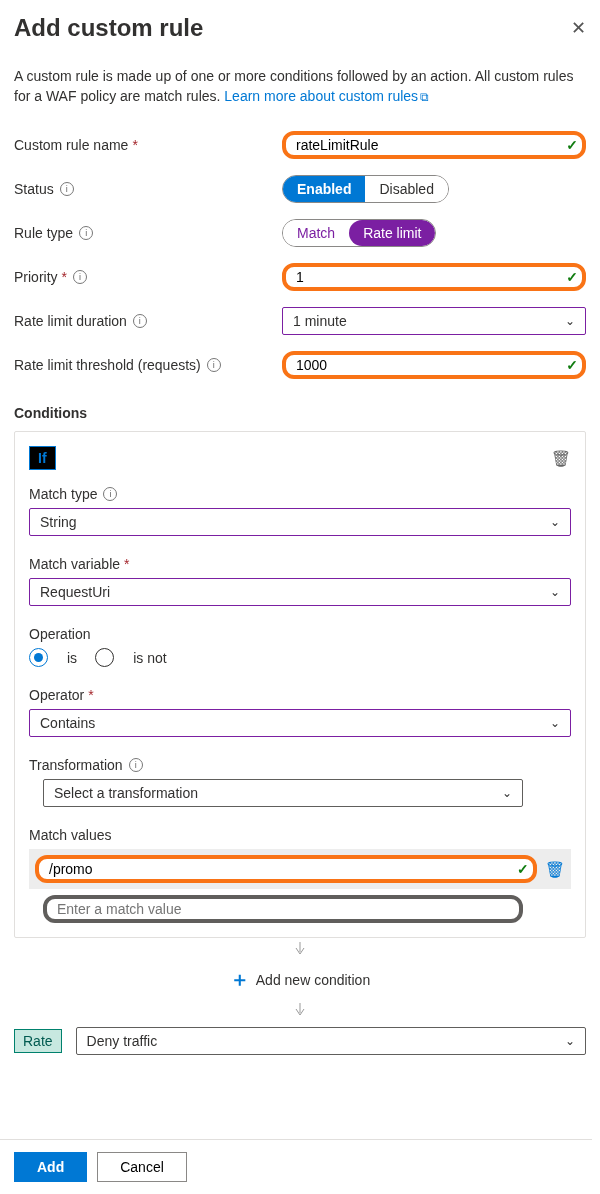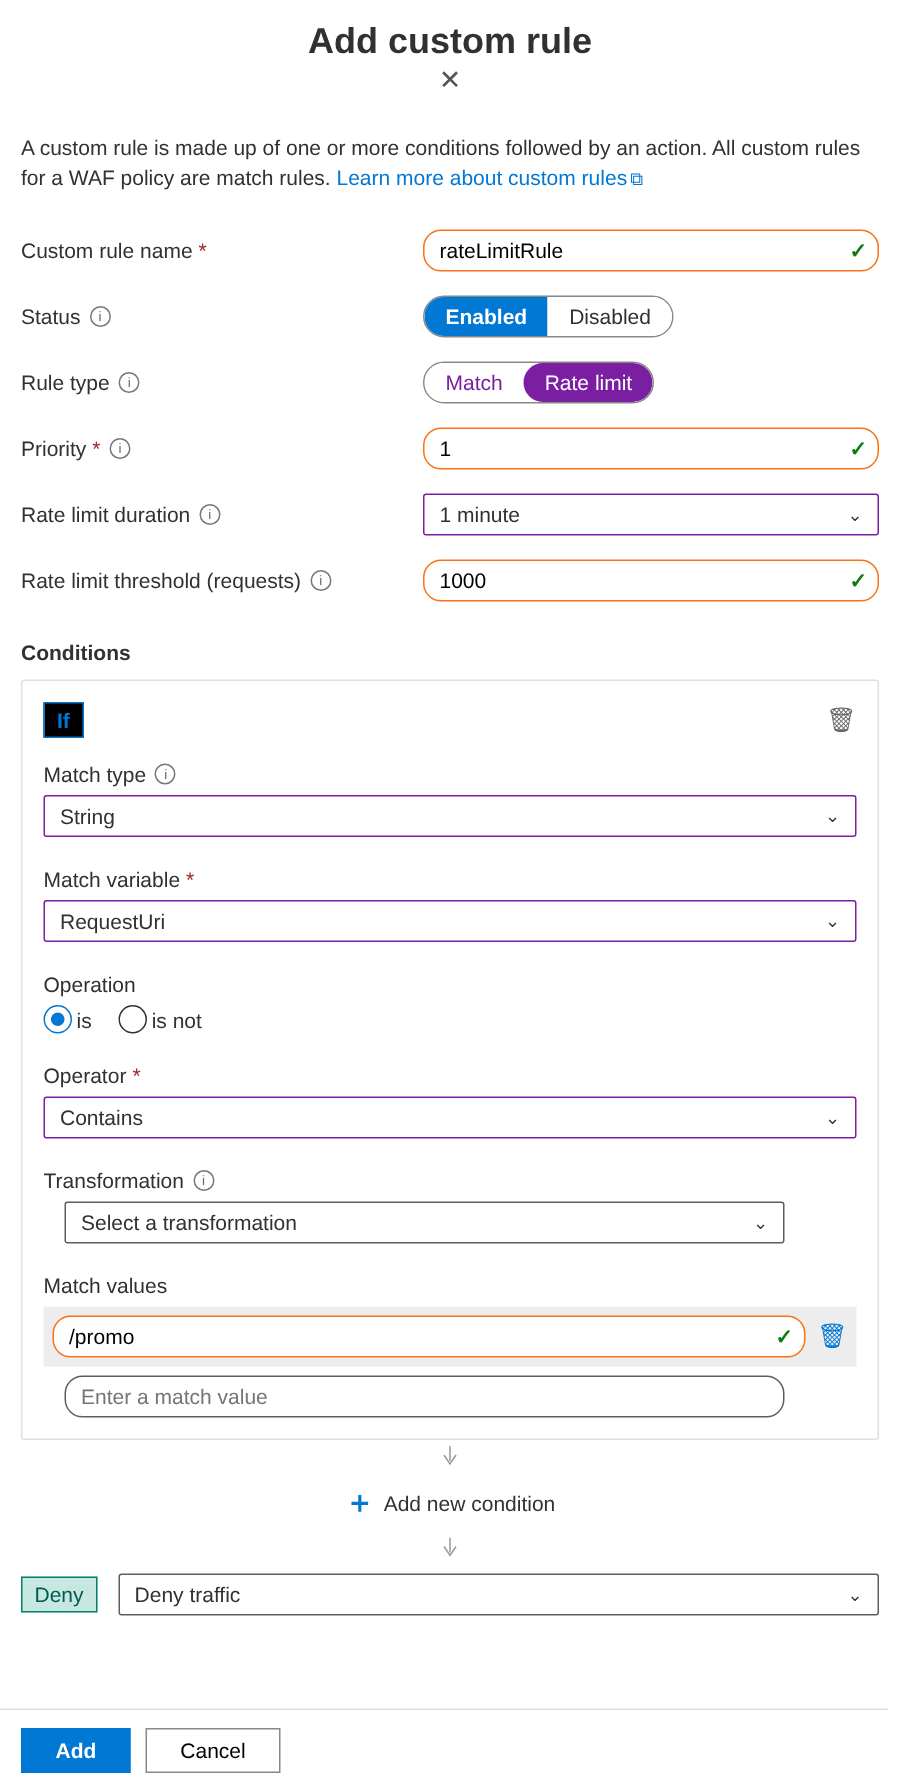--- a/index.html
+++ b/index.html
@@ -1,32 +1,32 @@
 <!DOCTYPE html>
 <html><head>
 <meta charset="utf-8">
 <style>
   * { box-sizing: border-box; font-family: "Segoe UI", -apple-system, BlinkMacSystemFont, sans-serif; }
   body { margin: 0; padding: 14px 14px 80px 14px; width: 600px; color: #323130; font-size: 14px; background: #fff; }
 
-  .header { display: flex; justify-content: space-between; align-items: center; margin-bottom: 24px; flex-direction: column; }
+  .header { display: flex; justify-content: space-between; align-items: center; margin-bottom: 24px; }
   .title { font-size: 24px; font-weight: 600; }
   .close { font-size: 18px; color: #555; cursor: pointer; }
 
   .desc { line-height: 20px; margin-bottom: 22px; }
   .link { color: #0078d4; text-decoration: none; }
   .ext-icon { font-size: 12px; margin-left: 2px; }
 
   .row { display: flex; align-items: center; min-height: 32px; margin-bottom: 12px; }
   .row-label { width: 268px; display: flex; align-items: center; font-size: 14px; }
   .req { color: #a4262c; margin-left: 4px; font-size: 14px; }
   .info { display: inline-flex; width: 14px; height: 14px; border: 1px solid #777; border-radius: 50%; justify-content: center; align-items: center; font-size: 9px; color: #666; margin-left: 6px; }
 
   .field-wrap { position: relative; flex: 1; }
-  .text-input { width: 100%; height: 28px; border: 1px solid #f97316; border-radius: 12px; padding: 0 30px 0 10px; font-size: 14px; }
+  .text-input { width: 100%; height: 28px; border: 4px solid #f97316; border-radius: 12px; padding: 0 30px 0 10px; font-size: 14px; }
   .text-input.plain { border-color: #605e5c; }
   .valid { position: absolute; right: 8px; top: 50%; transform: translateY(-50%); color: #107c10; font-size: 14px; font-weight: 600; }
 
   .select { width: 100%; height: 28px; border: 1px solid #7b1fa2; border-radius: 2px; padding: 0 30px 0 10px; font-size: 14px; display: flex; align-items: center; position: relative; cursor: pointer; background: #fff; }
   .select.plain { border-color: #605e5c; }
   .chev { position: absolute; right: 10px; top: 50%; transform: translateY(-50%); color: #333; font-size: 12px; }
 
   .pill-group { display: flex; border: 1px solid #8a8886; border-radius: 14px; overflow: hidden; height: 28px; }
   .pill { padding: 0 14px; display: flex; align-items: center; font-size: 14px; cursor: pointer; background: #fff; }
   .pill.blue-active { background: #0078d4; color: #fff; font-weight: 600; }
@@ -39,21 +39,21 @@
   .cond-box { border: 1px solid #e1dfdd; border-radius: 2px; padding: 14px; }
   .cond-head { display: flex; justify-content: space-between; align-items: center; margin-bottom: 16px; }
   .if-badge { background: #000000; border: 1px solid #0078d4; color: #0078d4; font-weight: 600; padding: 3px 8px; font-size: 14px; }
   .then-badge { background: #c7e8e0; border: 1px solid #00816d; color: #005a50; font-weight: 400; padding: 3px 8px; font-size: 14px; }
   .trash { color: #666; font-size: 16px; cursor: pointer; }
 
   .cond-label { display: flex; align-items: center; margin-bottom: 6px; font-size: 14px; }
   .cond-field { margin-bottom: 20px; }
 
   .radio-group { display: flex; gap: 18px; margin-top: 6px; }
-  .radio-item { display: flex; align-items: center; gap: 3px; cursor: pointer; justify-content: space-between; }
+  .radio-item { display: flex; align-items: center; gap: 19px; cursor: pointer; justify-content: space-between; }
   .radio-outer { width: 19px; height: 19px; border: 1px solid #323130; border-radius: 50%; display: flex; align-items: center; justify-content: center; }
   .radio-outer.sel { border-color: #0078d4; }
   .radio-inner { width: 9px; height: 9px; background: #0078d4; border-radius: 50%; }
 
   .mv-row { display: flex; align-items: center; gap: 8px; padding: 6px; background: #ededed; margin-bottom: 6px; }
   .mv-row .field-wrap { flex: 1; }
   .mv-row .trash { color: #0078d4; }
 
   .connector { display: flex; justify-content: center; padding: 4px 0; }
   .connector svg { display:block; }
@@ -255,21 +255,21 @@
   <span>Add new condition</span>
 </div>
 
 <div class="connector">
   <svg width="20" height="14">
       <path d="M10 0 V10 M6 6 L10 12 L14 6" stroke="#999" fill="none"></path>
     </svg>
 </div>
 
 <div class="then-row">
-  <span class="then-badge">Deny</span>
+  <span class="then-badge">Rate</span>
   <div class="select plain">
     <span>Deny traffic</span>
     <span class="chev">⌄</span>
   </div>
 </div>
 
 <div class="footer">
   <button class="btn primary">Add</button>
   <button class="btn">Cancel</button>
 </div>

